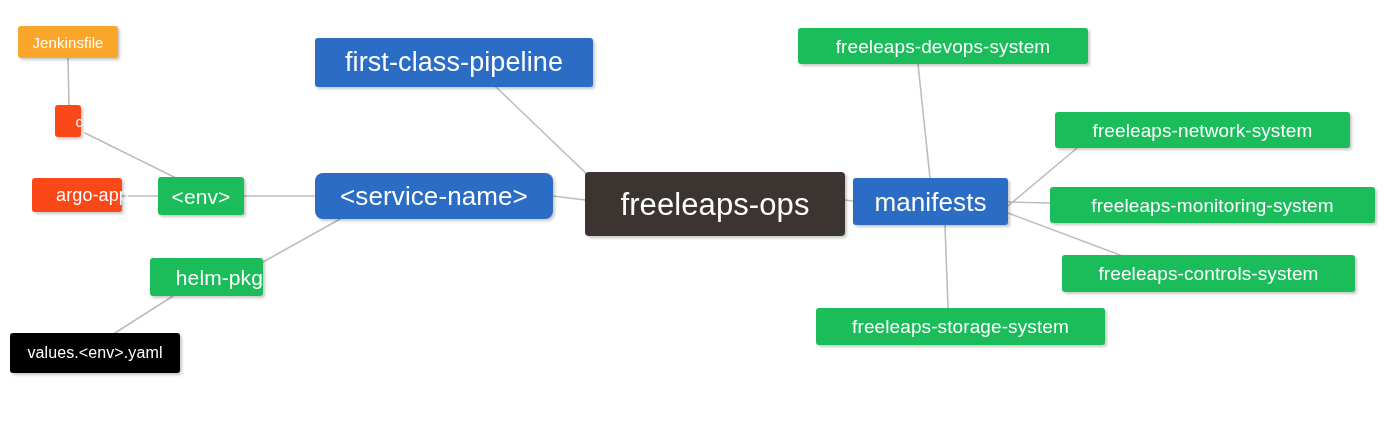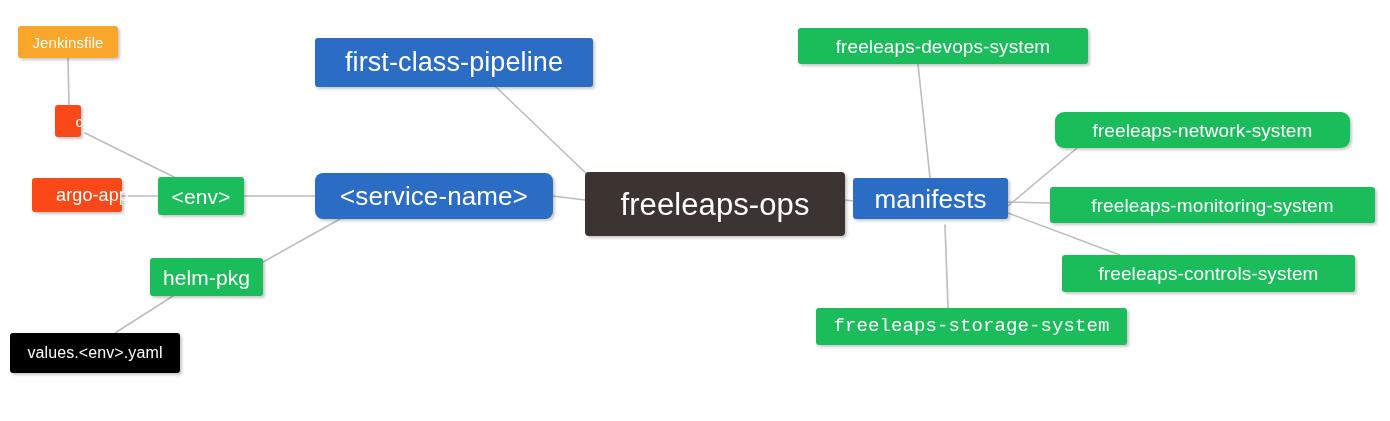--- a/index.html
+++ b/index.html
@@ -68,37 +68,37 @@
     </div>
     <div class="node" style="left: 55px; top: 105px; width: 16px; height: 32px; background: rgb(250, 72, 25); font-size: 15px; color: rgb(255, 255, 255); padding-left: 26px;">
       <span>ci</span>
     </div>
     <div class="node" style="left: 18px; top: 26px; width: 100px; height: 32px; background: rgb(250, 166, 43); font-size: 15px; color: rgb(255, 255, 255);">
       <span>Jenkinsfile</span>
     </div>
     <div class="node" style="left: 32px; top: 178px; width: 90px; height: 34px; background: rgb(250, 72, 25); font-size: 18px; color: rgb(255, 255, 255); padding-left: 31px;">
       <span>argo-app</span>
     </div>
-    <div class="node" style="left: 150px; top: 258px; width: 113px; height: 38px; background: rgb(27, 189, 91); font-size: 21px; color: rgb(255, 255, 255);">
+    <div class="node" style="left: 150px; top: 258px; width: 113px; height: 38px; background: rgb(27, 189, 91); font-size: 21px; color: rgb(255, 255, 255); justify-content: flex-end;">
       <span>helm-pkg</span>
     </div>
     <div class="node" style="left: 10px; top: 333px; width: 170px; height: 40px; background: #000000; font-size: 16px; color: rgb(255, 255, 255);">
       <span>values.&lt;env&gt;.yaml</span>
     </div>
-    <div class="node" style="left: 853px; top: 178px; width: 155px; height: 41px; background: rgb(43, 108, 196); font-size: 26px; color: rgb(255, 255, 255);">
+    <div class="node" style="left: 853px; top: 178px; width: 155px; height: 47px; background: rgb(43, 108, 196); font-size: 26px; color: rgb(255, 255, 255);">
       <span>manifests</span>
     </div>
     <div class="node" style="left: 798px; top: 28px; width: 290px; height: 36px; background: rgb(27, 189, 91); font-size: 19px; color: rgb(255, 255, 255);">
       <span>freeleaps-devops-system</span>
     </div>
-    <div class="node" style="left: 1055px; top: 112px; width: 295px; height: 36px; background: rgb(27, 189, 91); font-size: 19px; color: rgb(255, 255, 255); border-radius: 9px;">
+    <div class="node" style="left: 1055px; top: 112px; width: 295px; height: 36px; background: rgb(27, 189, 91); font-size: 19px; color: rgb(255, 255, 255);">
       <span>freeleaps-network-system</span>
     </div>
     <div class="node" style="left: 1050px; top: 187px; width: 325px; height: 36px; background: rgb(27, 189, 91); font-size: 19px; color: rgb(255, 255, 255);">
       <span>freeleaps-monitoring-system</span>
     </div>
     <div class="node" style="left: 1062px; top: 255px; width: 293px; height: 37px; background: rgb(27, 189, 91); font-size: 19px; color: rgb(255, 255, 255);">
       <span>freeleaps-controls-system</span>
     </div>
-    <div class="node" style="left: 816px; top: 308px; width: 311px; height: 37px; background: rgb(27, 189, 91); font-size: 19px; color: rgb(255, 255, 255); font-family: Liberation Mono, monospace;">
+    <div class="node" style="left: 816px; top: 308px; width: 289px; height: 37px; background: rgb(27, 189, 91); font-size: 19px; color: rgb(255, 255, 255);">
       <span>freeleaps-storage-system</span>
     </div>
   </div>
 
 </body></html>

